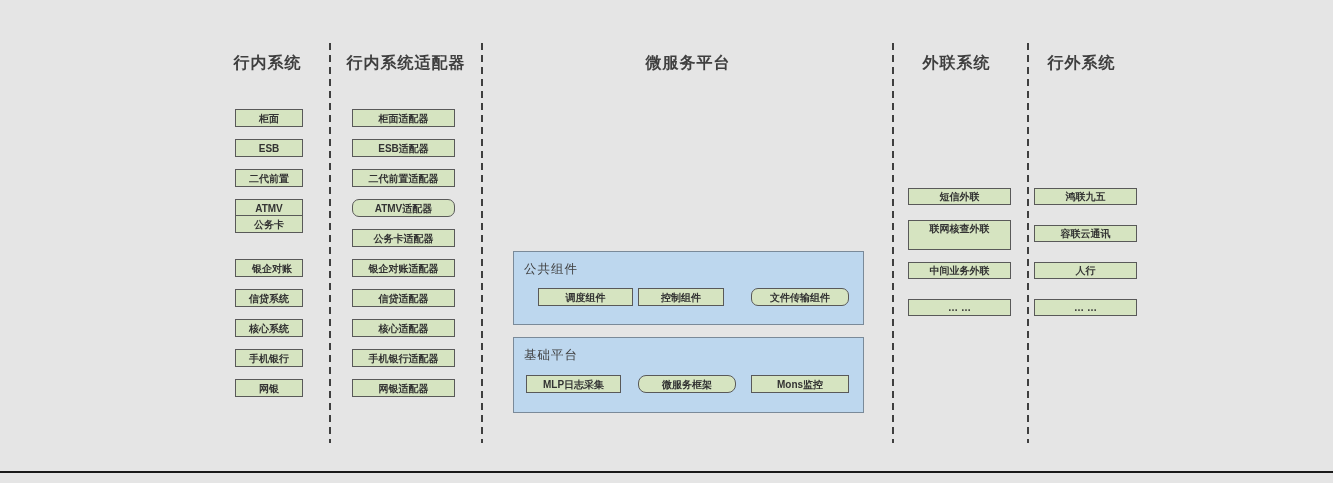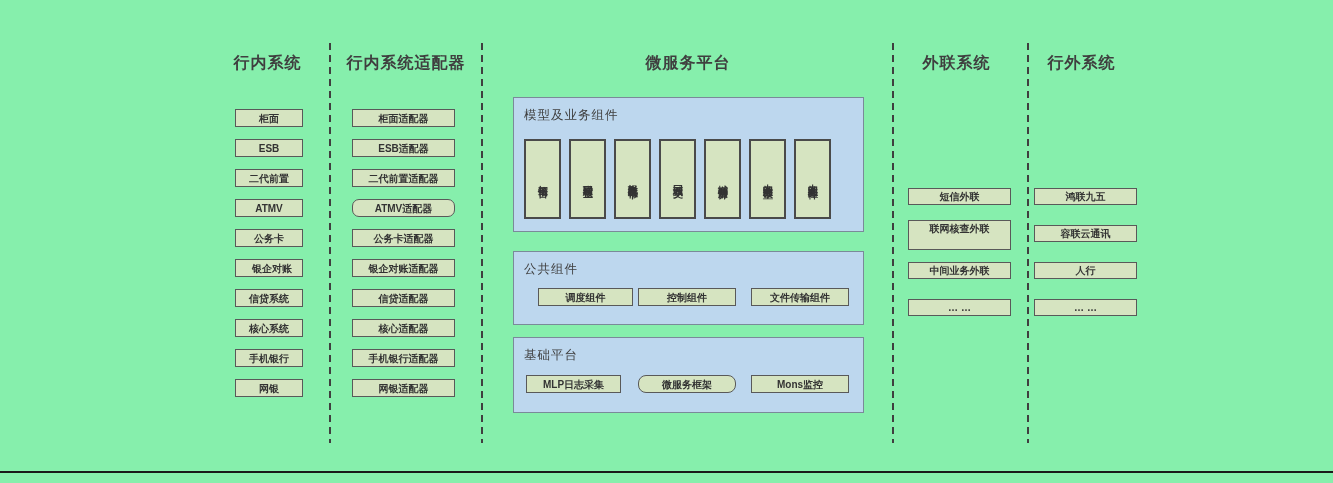--- a/index.html
+++ b/index.html
@@ -1,17 +1,17 @@
 <!DOCTYPE html>
 <html><head>
 <meta charset="utf-8">
 <style>
   html,body{margin:0;padding:0;background:#fff;}
   #stage{
-    position:relative;width:1333px;height:483px;background:#86efac;
+    position:relative;width:1333px;height:483px;background:#e5e5e5;
     font-family:"Liberation Sans","DejaVu Sans",sans-serif;color:#3f3f3f;overflow:hidden;
   }
   .hdr{
     position:absolute;top:52px;height:22px;line-height:22px;
     font-size:16px;font-weight:bold;text-align:center;color:#3f3f3f;letter-spacing:1px;
   }
   .sep{
     position:absolute;top:43px;width:2px;height:400px;
     background:repeating-linear-gradient(to bottom,#3f3f3f 0 7px,transparent 7px 12px);
   }
@@ -50,54 +50,44 @@
 
   <div class="sep" style="left:329px;"></div>
   <div class="sep" style="left:481px;"></div>
   <div class="sep" style="left:892px;"></div>
   <div class="sep" style="left:1027px;"></div>
 
   <div class="gbox" style="left:235px;width:68px;top:109px;">柜面</div>
   <div class="gbox" style="left:235px;width:68px;top:139px;">ESB</div>
   <div class="gbox" style="left:235px;width:68px;top:169px;">二代前置</div>
   <div class="gbox" style="left:235px;width:68px;top:199px;">ATMV</div>
-  <div class="gbox" style="left:235px;width:68px;top:229px;">公务卡</div>
+  <div class="gbox" style="left:235px;width:68px;top:215px;">公务卡</div>
   <div class="gbox" style="left:235px;width:68px;top:259px;padding-left:6px;">银企对账</div>
   <div class="gbox" style="left:235px;width:68px;top:289px;">信贷系统</div>
   <div class="gbox" style="left:235px;width:68px;top:319px;">核心系统</div>
   <div class="gbox" style="left:235px;width:68px;top:349px;">手机银行</div>
   <div class="gbox" style="left:235px;width:68px;top:379px;">网银</div>
 
   <div class="gbox" style="left:352px;width:103px;top:109px;">柜面适配器</div>
   <div class="gbox" style="left:352px;width:103px;top:139px;">ESB适配器</div>
   <div class="gbox" style="left:352px;width:103px;top:169px;">二代前置适配器</div>
   <div class="gbox" style="left:352px;width:103px;top:199px;border-radius:7px;">ATMV适配器</div>
   <div class="gbox" style="left:352px;width:103px;top:229px;">公务卡适配器</div>
   <div class="gbox" style="left:352px;width:103px;top:259px;">银企对账适配器</div>
   <div class="gbox" style="left:352px;width:103px;top:289px;">信贷适配器</div>
   <div class="gbox" style="left:352px;width:103px;top:319px;">核心适配器</div>
   <div class="gbox" style="left:352px;width:103px;top:349px;">手机银行适配器</div>
   <div class="gbox" style="left:352px;width:103px;top:379px;">网银适配器</div>
 
-  <div class="panel" style="top:97px;height:135px;">
-    <div class="panel-label">模型及业务组件</div>
-    <div class="vbox" style="left:10px;">短信平台</div>
-    <div class="vbox" style="left:55px;">联网核查</div>
-    <div class="vbox" style="left:100px;">银联及银行卡</div>
-    <div class="vbox" style="left:145px;">同城票交</div>
-    <div class="vbox" style="left:190px;">城商行清算</div>
-    <div class="vbox" style="left:235px;">中间业务模型</div>
-    <div class="vbox" style="left:280px;">中间业务组件</div>
-  </div>
 
   <div class="panel" style="top:251px;height:74px;">
     <div class="panel-label">公共组件</div>
     <div class="gbox" style="left:24px;width:95px;top:36px;">调度组件</div>
-    <div class="gbox" style="left:124px;width:98px;top:36px;">控制组件</div>
-    <div class="gbox" style="left:237px;width:98px;top:36px;">文件传输组件</div>
+    <div class="gbox" style="left:124px;width:86px;top:36px;">控制组件</div>
+    <div class="gbox" style="left:237px;width:98px;top:36px;border-radius:7px;">文件传输组件</div>
   </div>
 
   <div class="panel" style="top:337px;height:76px;">
     <div class="panel-label">基础平台</div>
     <div class="gbox" style="left:12px;width:95px;top:37px;">MLP日志采集</div>
     <div class="gbox" style="left:124px;width:98px;top:37px;border-radius:8px;">微服务框架</div>
     <div class="gbox" style="left:237px;width:98px;top:37px;">Mons监控</div>
   </div>
 
   <div class="gbox" style="left:908px;width:103px;height:17px;line-height:15px;top:188px;">短信外联</div>

